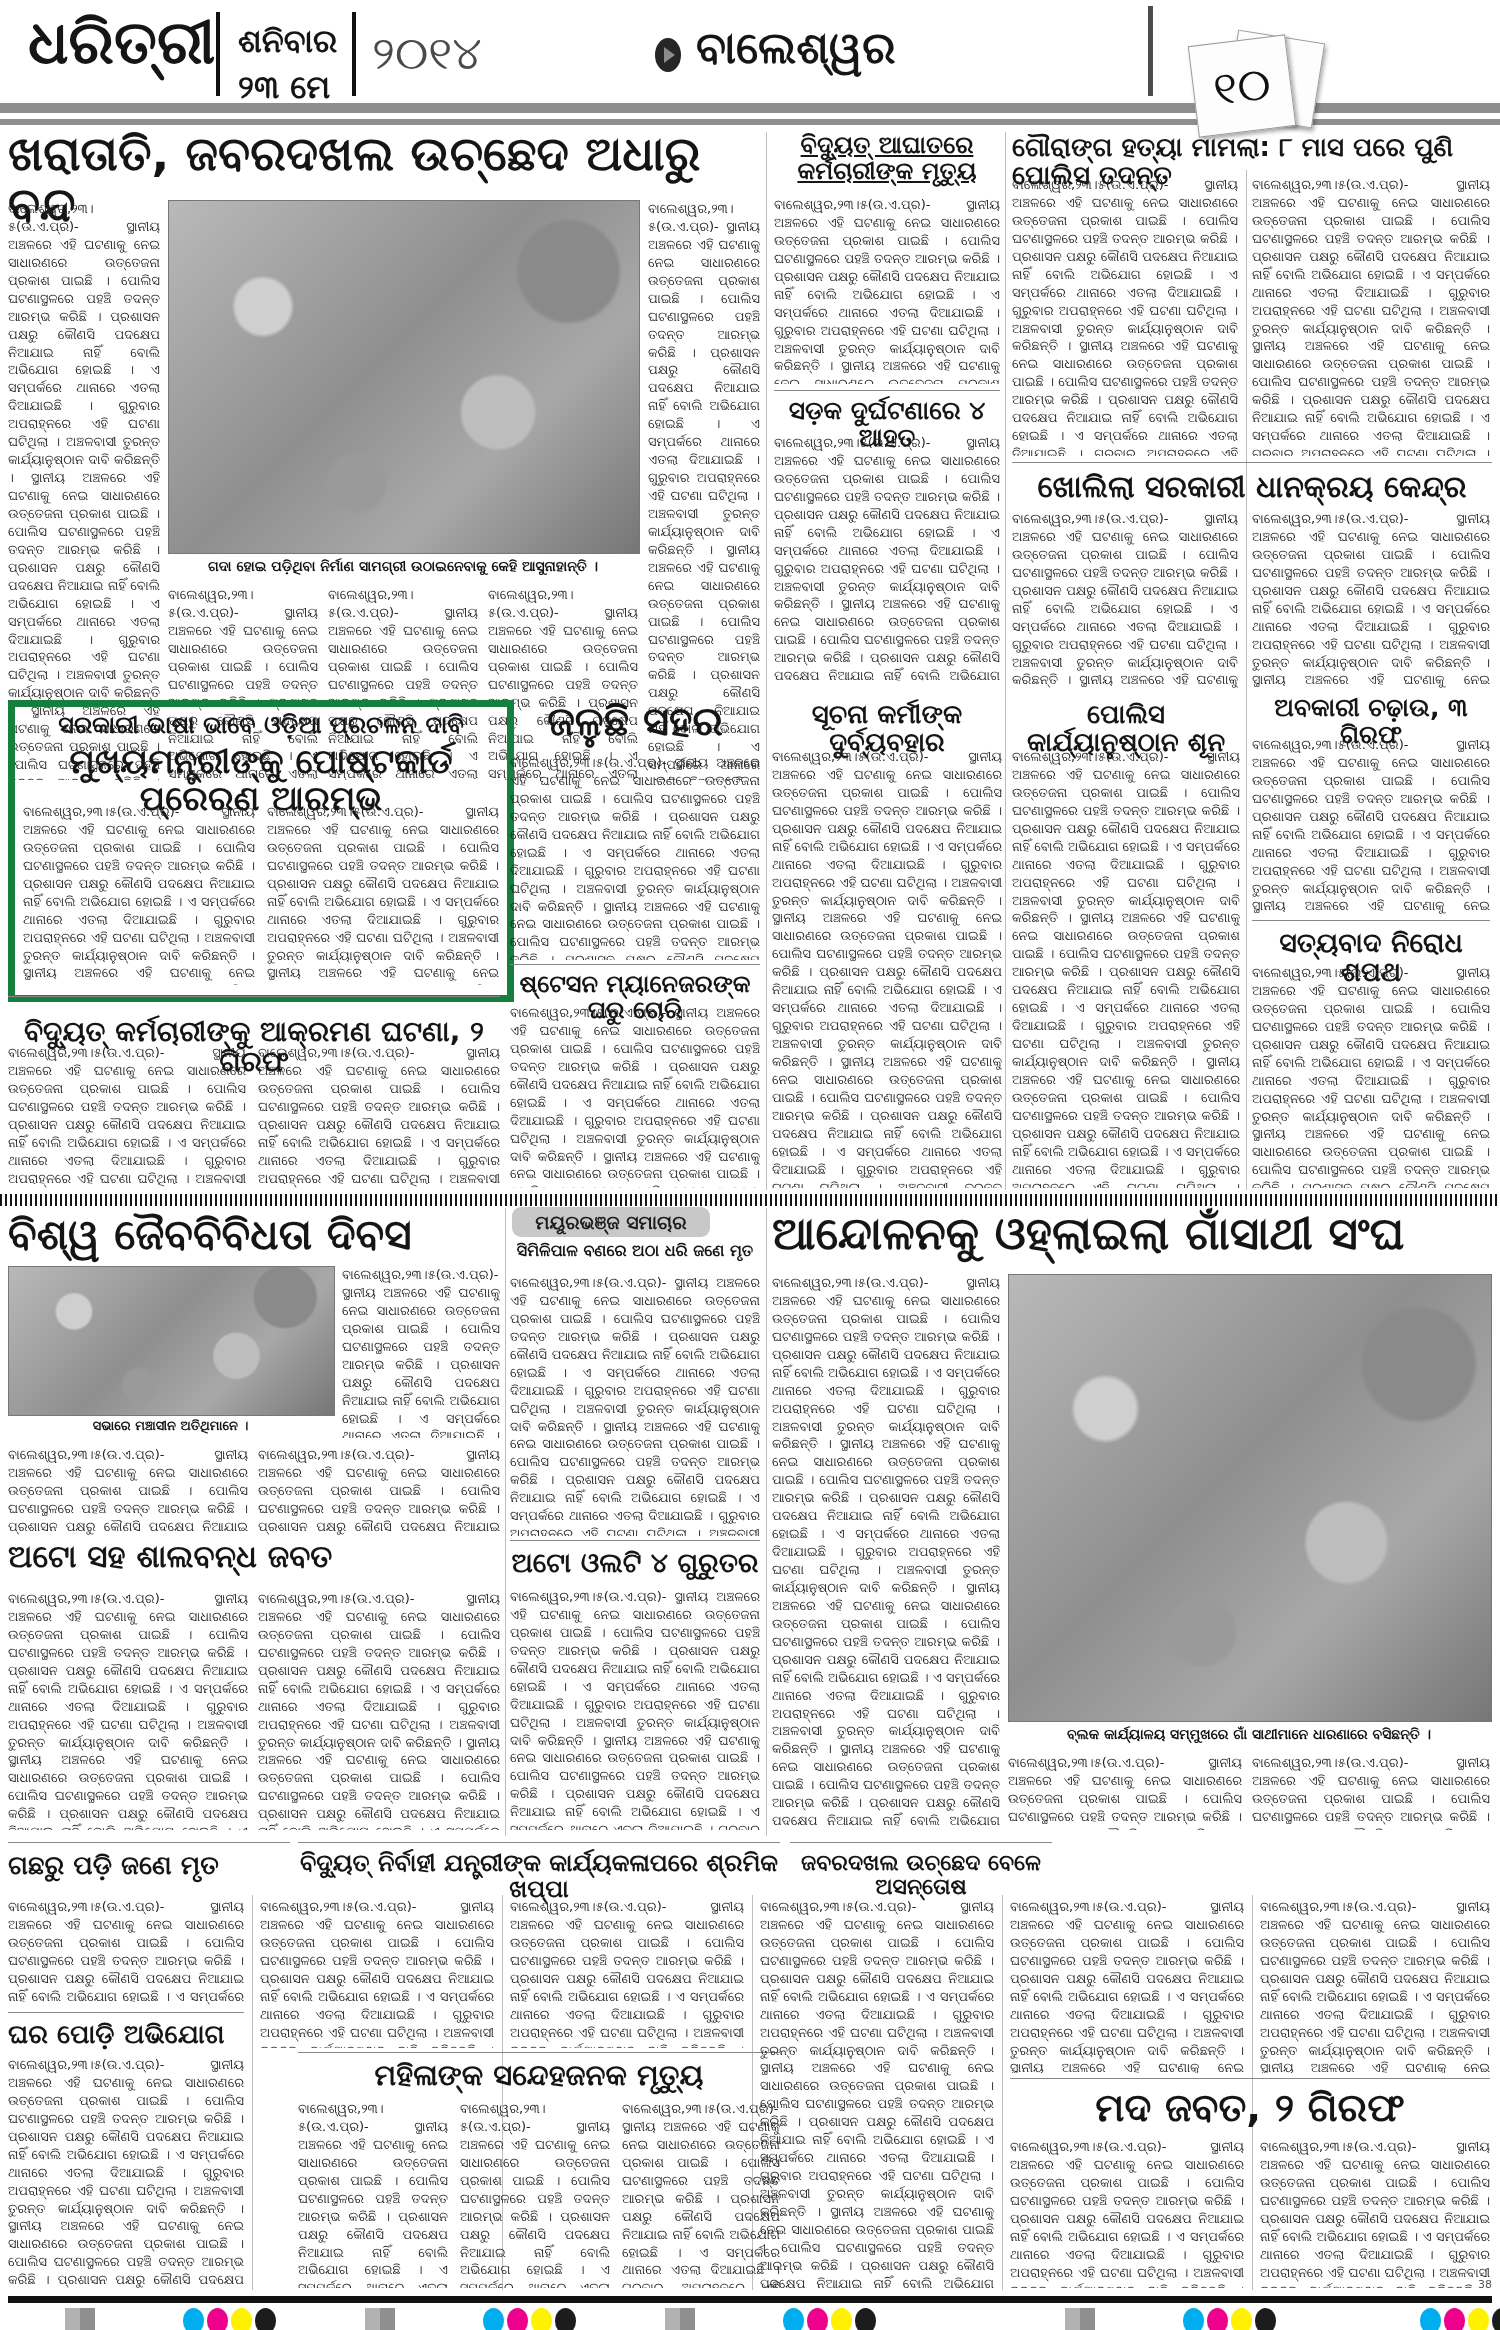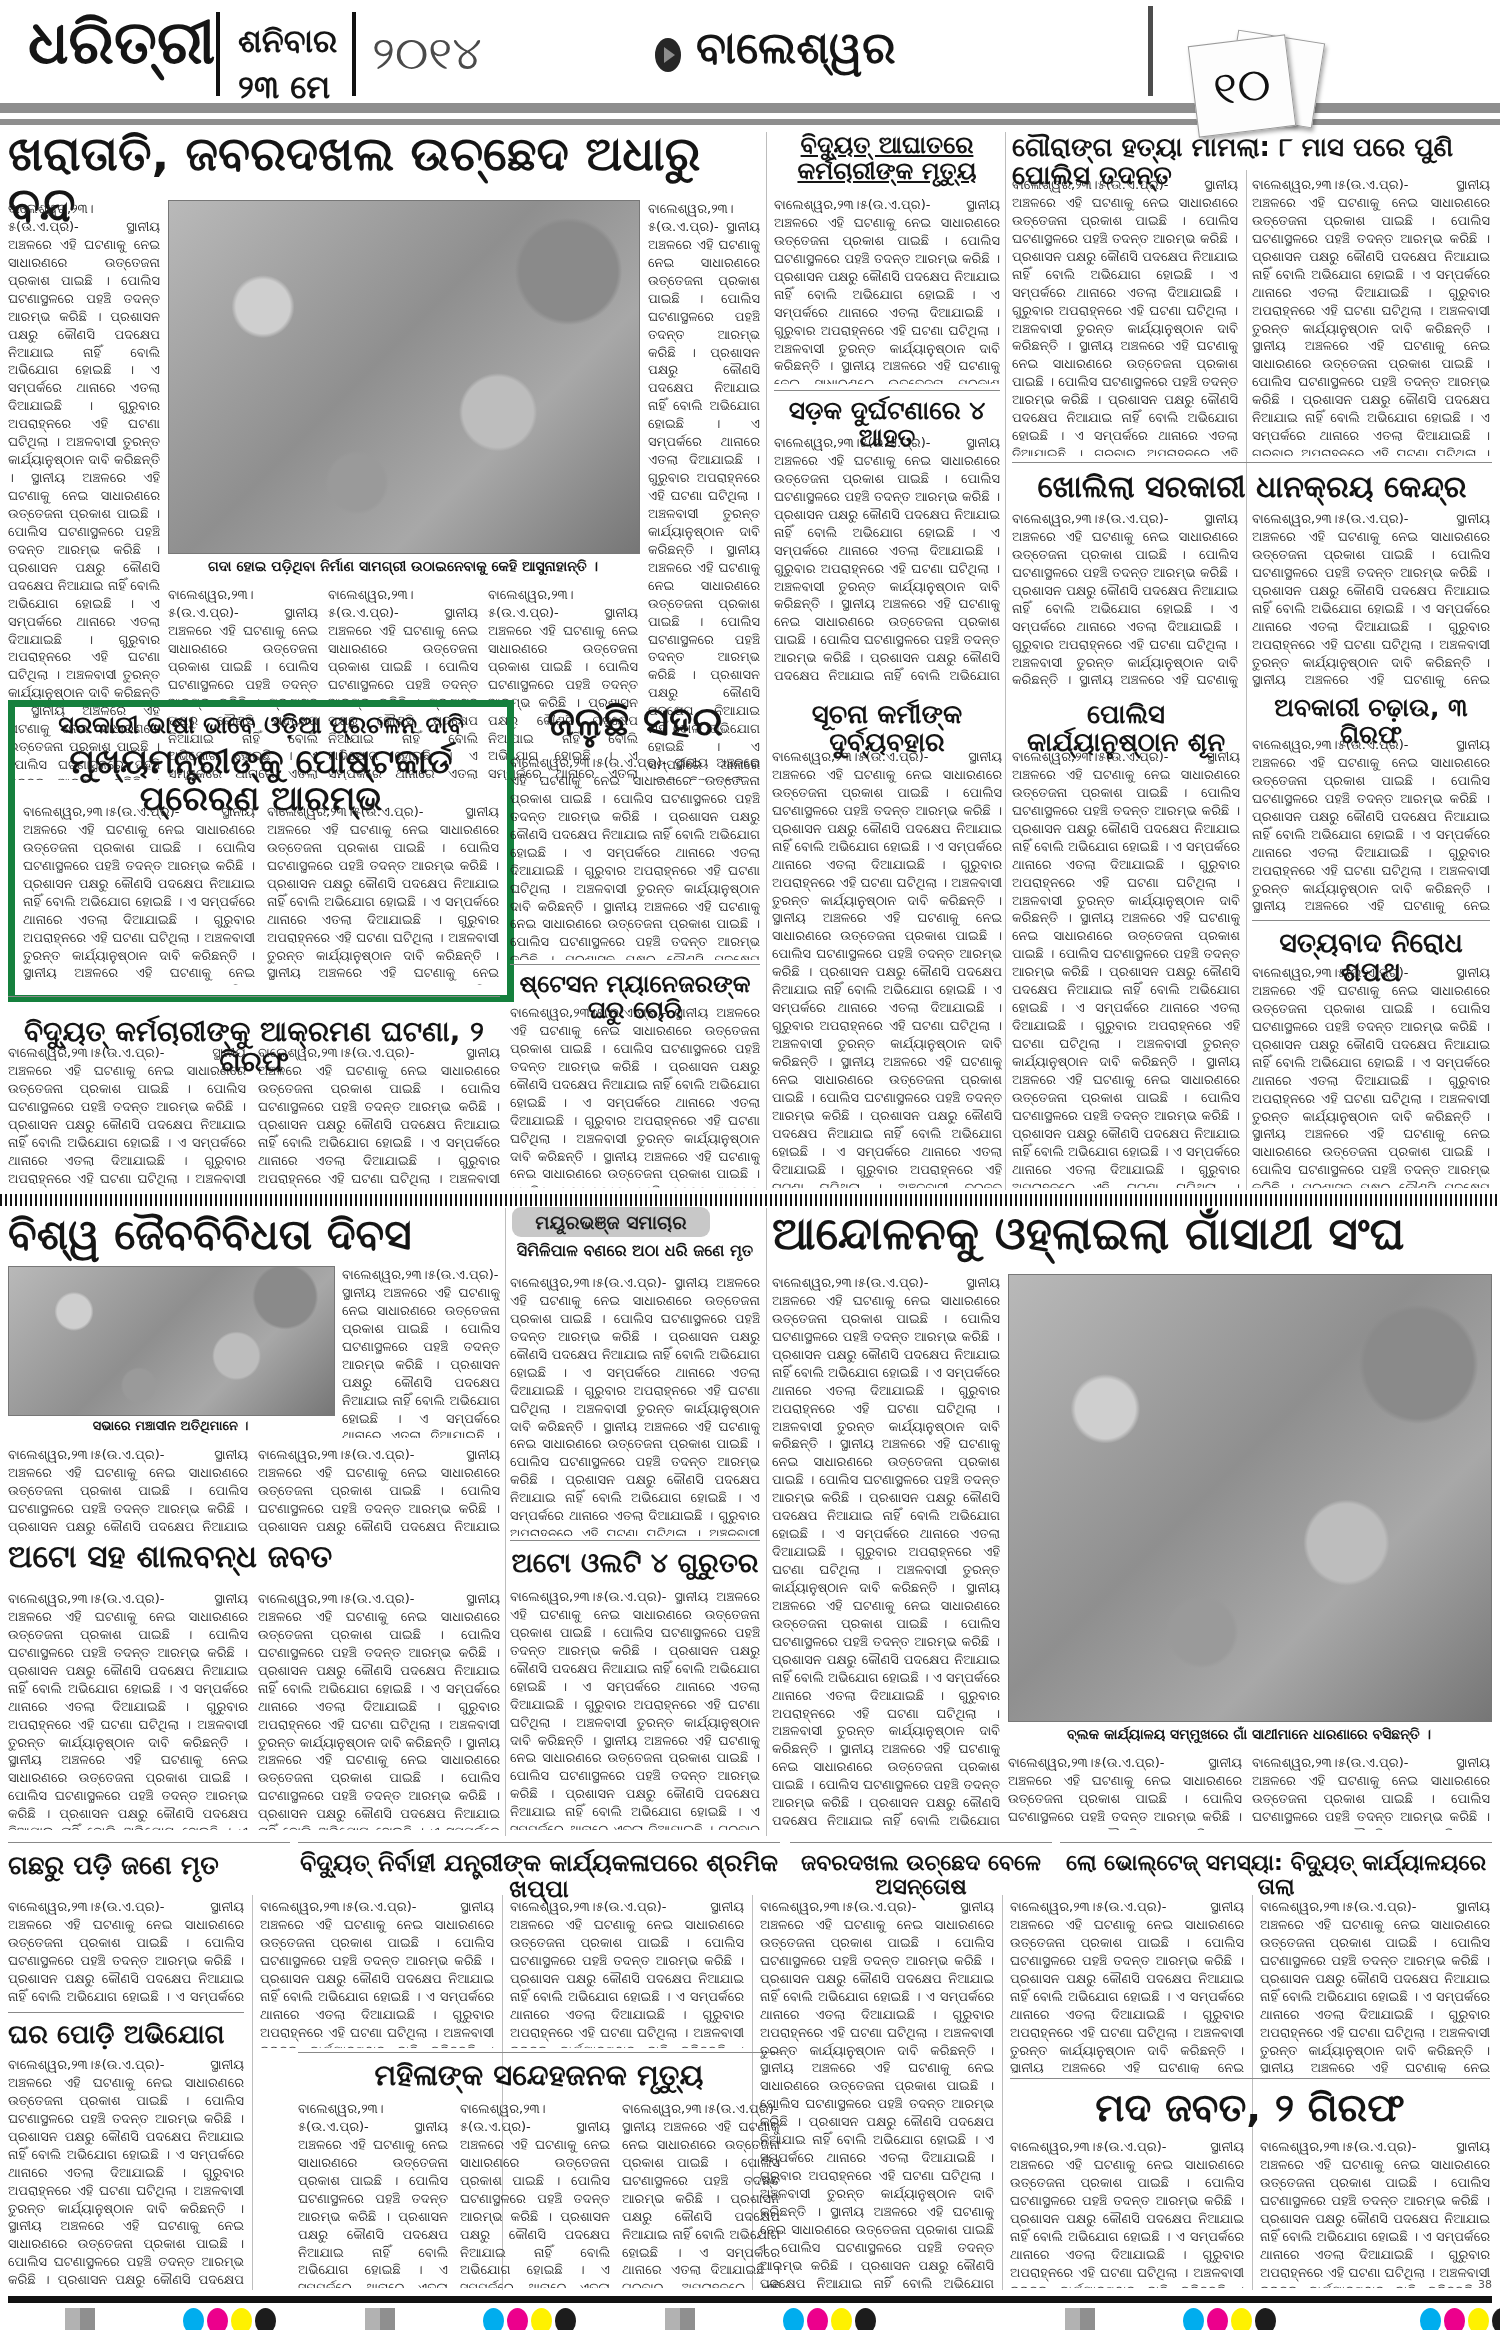--- a/index.html
+++ b/index.html
@@ -141,21 +141,20 @@
 
   <div class="abs vline" style="left:252px;top:1895px;height:395px;"></div>
   <div class="abs vline" style="left:502px;top:1895px;height:395px;"></div>
   <div class="abs vline" style="left:752px;top:1895px;height:395px;"></div>
   <div class="abs vline" style="left:1002px;top:1895px;height:395px;"></div>
   <div class="abs vline" style="left:1252px;top:1895px;height:395px;"></div>
 
   <div class="abs hl subrule" style="left:8px;top:1842px;width:282px;font-size:26px;padding-top:8px;">ଗଛରୁ ପଡ଼ି ଜଣେ ମୃତ</div>
   <div class="abs hl center subrule" style="left:298px;top:1842px;width:482px;font-size:24px;padding-top:8px;">ବିଦ୍ୟୁତ୍ ନିର୍ବାହୀ ଯନ୍ତ୍ରୀଙ୍କ କାର୍ଯ୍ୟକଳାପରେ ଶ୍ରମିକ ଖପ୍ପା</div>
   <div class="abs hl center subrule" style="left:790px;top:1842px;width:262px;font-size:22px;padding-top:8px;">ଜବରଦଖଲ ଉଚ୍ଛେଦ ବେଳେ ଅସନ୍ତୋଷ</div>
-  <div class="abs hl center subrule" style="left:1060px;top:1842px;width:432px;font-size:22px;padding-top:8px;">ଲୋ ଭୋଲ୍ଟେଜ୍ ସମସ୍ୟା: ବିଦ୍ୟୁତ୍ କାର୍ଯ୍ୟାଳୟରେ ତାଲା</div>
 
   <div class="abs body-col" style="left:8px;top:1898px;width:236px;height:110px;">ବାଲେଶ୍ୱର,୨୩।୫(ଉ.ଏ.ପ୍ର)- ସ୍ଥାନୀୟ ଅଞ୍ଚଳରେ ଏହି ଘଟଣାକୁ ନେଇ ସାଧାରଣରେ ଉତ୍ତେଜନା ପ୍ରକାଶ ପାଇଛି । ପୋଲିସ ଘଟଣାସ୍ଥଳରେ ପହଞ୍ଚି ତଦନ୍ତ ଆରମ୍ଭ କରିଛି । ପ୍ରଶାସନ ପକ୍ଷରୁ କୌଣସି ପଦକ୍ଷେପ ନିଆଯାଇ ନାହିଁ ବୋଲି ଅଭିଯୋଗ ହୋଇଛି । ଏ ସମ୍ପର୍କରେ ଥାନାରେ ଏତଲା ଦିଆଯାଇଛି । ଗୁରୁବାର ଅପରାହ୍ନରେ ଏହି ଘଟଣା ଘଟିଥିଲା । ଅଞ୍ଚଳବାସୀ ତୁରନ୍ତ କାର୍ଯ୍ୟାନୁଷ୍ଠାନ ଦାବି କରିଛନ୍ତି । ସ୍ଥାନୀୟ ଅଞ୍ଚଳରେ ଏହି ଘଟଣାକୁ ନେଇ ସାଧାରଣରେ ଉତ୍ତେଜନା ପ୍ରକାଶ ପାଇଛି । ପୋଲିସ ଘଟଣାସ୍ଥଳରେ ପହଞ୍ଚି ତଦନ୍ତ ଆରମ୍ଭ କରିଛି । ପ୍ରଶାସନ ପକ୍ଷରୁ କୌଣସି ପଦକ୍ଷେପ ନିଆଯାଇ ନାହିଁ ବୋଲି ଅଭିଯୋଗ ହୋଇଛି । ଏ ସମ୍ପର୍କରେ ଥାନାରେ ଏତଲା ଦିଆଯାଇଛି । ଗୁରୁବାର ଅପରାହ୍ନରେ ଏହି ଘଟଣା ଘଟିଥିଲା । ଅଞ୍ଚଳବାସୀ ତୁରନ୍ତ କାର୍ଯ୍ୟାନୁଷ୍ଠାନ ଦାବି କରିଛନ୍ତି । ସ୍ଥାନୀୟ ଅଞ୍ଚଳରେ ଏହି ଘଟଣାକୁ ନେଇ ସାଧାରଣରେ ଉତ୍ତେଜନା ପ୍ରକାଶ ପାଇଛି । ପୋଲିସ ଘଟଣାସ୍ଥଳରେ ପହଞ୍ଚି ତଦନ୍ତ ଆରମ୍ଭ କରିଛି । ପ୍ରଶାସନ ପକ୍ଷରୁ କୌଣସି ପଦକ୍ଷେପ ନିଆଯାଇ ନାହିଁ ବୋଲି ଅଭିଯୋଗ ହୋଇଛି । ଏ ସମ୍ପର୍କରେ ଥାନାରେ ଏତଲା ଦିଆଯାଇଛି । ଗୁରୁବାର ଅପରାହ୍ନରେ ଏହି ଘଟଣା ଘଟିଥିଲା । ଅଞ୍ଚଳବାସୀ ତୁରନ୍ତ କାର୍ଯ୍ୟାନୁଷ୍ଠାନ ଦାବି କରିଛନ୍ତି । ସ୍ଥାନୀୟ ଅଞ୍ଚଳରେ ଏହି ଘଟଣାକୁ ନେଇ ସାଧାରଣରେ ଉତ୍ତେଜନା ପ୍ରକାଶ ପାଇଛି । ପୋଲିସ ଘଟଣାସ୍ଥଳରେ ପହଞ୍ଚି ତଦନ୍ତ ଆରମ୍ଭ କରିଛି । ପ୍ରଶାସନ ପକ୍ଷରୁ କୌଣସି ପଦକ୍ଷେପ ନିଆଯାଇ ନାହିଁ ବୋଲି ଅଭିଯୋଗ ହୋଇଛି । ଏ ସମ୍ପର୍କରେ ଥାନାରେ ଏତଲା ଦିଆଯାଇଛି । ଗୁରୁବାର ଅପରାହ୍ନରେ ଏହି ଘଟଣା ଘଟିଥିଲା । ଅଞ୍ଚଳବାସୀ ତୁରନ୍ତ କାର୍ଯ୍ୟାନୁଷ୍ଠାନ ଦାବି କରିଛନ୍ତି ।</div>
   <div class="abs hl subrule" style="left:8px;top:2012px;width:236px;font-size:26px;padding-top:7px;">ଘର ପୋଡ଼ି ଅଭିଯୋଗ</div>
   <div class="abs body-col" style="left:8px;top:2056px;width:236px;height:232px;">ବାଲେଶ୍ୱର,୨୩।୫(ଉ.ଏ.ପ୍ର)- ସ୍ଥାନୀୟ ଅଞ୍ଚଳରେ ଏହି ଘଟଣାକୁ ନେଇ ସାଧାରଣରେ ଉତ୍ତେଜନା ପ୍ରକାଶ ପାଇଛି । ପୋଲିସ ଘଟଣାସ୍ଥଳରେ ପହଞ୍ଚି ତଦନ୍ତ ଆରମ୍ଭ କରିଛି । ପ୍ରଶାସନ ପକ୍ଷରୁ କୌଣସି ପଦକ୍ଷେପ ନିଆଯାଇ ନାହିଁ ବୋଲି ଅଭିଯୋଗ ହୋଇଛି । ଏ ସମ୍ପର୍କରେ ଥାନାରେ ଏତଲା ଦିଆଯାଇଛି । ଗୁରୁବାର ଅପରାହ୍ନରେ ଏହି ଘଟଣା ଘଟିଥିଲା । ଅଞ୍ଚଳବାସୀ ତୁରନ୍ତ କାର୍ଯ୍ୟାନୁଷ୍ଠାନ ଦାବି କରିଛନ୍ତି । ସ୍ଥାନୀୟ ଅଞ୍ଚଳରେ ଏହି ଘଟଣାକୁ ନେଇ ସାଧାରଣରେ ଉତ୍ତେଜନା ପ୍ରକାଶ ପାଇଛି । ପୋଲିସ ଘଟଣାସ୍ଥଳରେ ପହଞ୍ଚି ତଦନ୍ତ ଆରମ୍ଭ କରିଛି । ପ୍ରଶାସନ ପକ୍ଷରୁ କୌଣସି ପଦକ୍ଷେପ ନିଆଯାଇ ନାହିଁ ବୋଲି ଅଭିଯୋଗ ହୋଇଛି । ଏ ସମ୍ପର୍କରେ ଥାନାରେ ଏତଲା ଦିଆଯାଇଛି । ଗୁରୁବାର ଅପରାହ୍ନରେ ଏହି ଘଟଣା ଘଟିଥିଲା । ଅଞ୍ଚଳବାସୀ ତୁରନ୍ତ କାର୍ଯ୍ୟାନୁଷ୍ଠାନ ଦାବି କରିଛନ୍ତି । ସ୍ଥାନୀୟ ଅଞ୍ଚଳରେ ଏହି ଘଟଣାକୁ ନେଇ ସାଧାରଣରେ ଉତ୍ତେଜନା ପ୍ରକାଶ ପାଇଛି । ପୋଲିସ ଘଟଣାସ୍ଥଳରେ ପହଞ୍ଚି ତଦନ୍ତ ଆରମ୍ଭ କରିଛି । ପ୍ରଶାସନ ପକ୍ଷରୁ କୌଣସି ପଦକ୍ଷେପ ନିଆଯାଇ ନାହିଁ ବୋଲି ଅଭିଯୋଗ ହୋଇଛି । ଏ ସମ୍ପର୍କରେ ଥାନାରେ ଏତଲା ଦିଆଯାଇଛି । ଗୁରୁବାର ଅପରାହ୍ନରେ ଏହି ଘଟଣା ଘଟିଥିଲା । ଅଞ୍ଚଳବାସୀ ତୁରନ୍ତ କାର୍ଯ୍ୟାନୁଷ୍ଠାନ ଦାବି କରିଛନ୍ତି । ସ୍ଥାନୀୟ ଅଞ୍ଚଳରେ ଏହି ଘଟଣାକୁ ନେଇ ସାଧାରଣରେ ଉତ୍ତେଜନା ପ୍ରକାଶ ପାଇଛି । ପୋଲିସ ଘଟଣାସ୍ଥଳରେ ପହଞ୍ଚି ତଦନ୍ତ ଆରମ୍ଭ କରିଛି । ପ୍ରଶାସନ ପକ୍ଷରୁ କୌଣସି ପଦକ୍ଷେପ ନିଆଯାଇ ନାହିଁ ବୋଲି ଅଭିଯୋଗ ହୋଇଛି । ଏ ସମ୍ପର୍କରେ ଥାନାରେ ଏତଲା ଦିଆଯାଇଛି । ଗୁରୁବାର ଅପରାହ୍ନରେ ଏହି ଘଟଣା ଘଟିଥିଲା । ଅଞ୍ଚଳବାସୀ ତୁରନ୍ତ କାର୍ଯ୍ୟାନୁଷ୍ଠାନ ଦାବି କରିଛନ୍ତି ।</div>
 
   <div class="abs body-col" style="left:260px;top:1898px;width:234px;height:150px;">ବାଲେଶ୍ୱର,୨୩।୫(ଉ.ଏ.ପ୍ର)- ସ୍ଥାନୀୟ ଅଞ୍ଚଳରେ ଏହି ଘଟଣାକୁ ନେଇ ସାଧାରଣରେ ଉତ୍ତେଜନା ପ୍ରକାଶ ପାଇଛି । ପୋଲିସ ଘଟଣାସ୍ଥଳରେ ପହଞ୍ଚି ତଦନ୍ତ ଆରମ୍ଭ କରିଛି । ପ୍ରଶାସନ ପକ୍ଷରୁ କୌଣସି ପଦକ୍ଷେପ ନିଆଯାଇ ନାହିଁ ବୋଲି ଅଭିଯୋଗ ହୋଇଛି । ଏ ସମ୍ପର୍କରେ ଥାନାରେ ଏତଲା ଦିଆଯାଇଛି । ଗୁରୁବାର ଅପରାହ୍ନରେ ଏହି ଘଟଣା ଘଟିଥିଲା । ଅଞ୍ଚଳବାସୀ ତୁରନ୍ତ କାର୍ଯ୍ୟାନୁଷ୍ଠାନ ଦାବି କରିଛନ୍ତି । ସ୍ଥାନୀୟ ଅଞ୍ଚଳରେ ଏହି ଘଟଣାକୁ ନେଇ ସାଧାରଣରେ ଉତ୍ତେଜନା ପ୍ରକାଶ ପାଇଛି । ପୋଲିସ ଘଟଣାସ୍ଥଳରେ ପହଞ୍ଚି ତଦନ୍ତ ଆରମ୍ଭ କରିଛି । ପ୍ରଶାସନ ପକ୍ଷରୁ କୌଣସି ପଦକ୍ଷେପ ନିଆଯାଇ ନାହିଁ ବୋଲି ଅଭିଯୋଗ ହୋଇଛି । ଏ ସମ୍ପର୍କରେ ଥାନାରେ ଏତଲା ଦିଆଯାଇଛି । ଗୁରୁବାର ଅପରାହ୍ନରେ ଏହି ଘଟଣା ଘଟିଥିଲା । ଅଞ୍ଚଳବାସୀ ତୁରନ୍ତ କାର୍ଯ୍ୟାନୁଷ୍ଠାନ ଦାବି କରିଛନ୍ତି । ସ୍ଥାନୀୟ ଅଞ୍ଚଳରେ ଏହି ଘଟଣାକୁ ନେଇ ସାଧାରଣରେ ଉତ୍ତେଜନା ପ୍ରକାଶ ପାଇଛି । ପୋଲିସ ଘଟଣାସ୍ଥଳରେ ପହଞ୍ଚି ତଦନ୍ତ ଆରମ୍ଭ କରିଛି । ପ୍ରଶାସନ ପକ୍ଷରୁ କୌଣସି ପଦକ୍ଷେପ ନିଆଯାଇ ନାହିଁ ବୋଲି ଅଭିଯୋଗ ହୋଇଛି । ଏ ସମ୍ପର୍କରେ ଥାନାରେ ଏତଲା ଦିଆଯାଇଛି । ଗୁରୁବାର ଅପରାହ୍ନରେ ଏହି ଘଟଣା ଘଟିଥିଲା । ଅଞ୍ଚଳବାସୀ ତୁରନ୍ତ କାର୍ଯ୍ୟାନୁଷ୍ଠାନ ଦାବି କରିଛନ୍ତି । ସ୍ଥାନୀୟ ଅଞ୍ଚଳରେ ଏହି ଘଟଣାକୁ ନେଇ ସାଧାରଣରେ ଉତ୍ତେଜନା ପ୍ରକାଶ ପାଇଛି । ପୋଲିସ ଘଟଣାସ୍ଥଳରେ ପହଞ୍ଚି ତଦନ୍ତ ଆରମ୍ଭ କରିଛି । ପ୍ରଶାସନ ପକ୍ଷରୁ କୌଣସି ପଦକ୍ଷେପ ନିଆଯାଇ ନାହିଁ ବୋଲି ଅଭିଯୋଗ ହୋଇଛି । ଏ ସମ୍ପର୍କରେ ଥାନାରେ ଏତଲା ଦିଆଯାଇଛି । ଗୁରୁବାର ଅପରାହ୍ନରେ ଏହି ଘଟଣା ଘଟିଥିଲା । ଅଞ୍ଚଳବାସୀ ତୁରନ୍ତ କାର୍ଯ୍ୟାନୁଷ୍ଠାନ ଦାବି କରିଛନ୍ତି ।</div>
   <div class="abs body-col" style="left:510px;top:1898px;width:234px;height:150px;">ବାଲେଶ୍ୱର,୨୩।୫(ଉ.ଏ.ପ୍ର)- ସ୍ଥାନୀୟ ଅଞ୍ଚଳରେ ଏହି ଘଟଣାକୁ ନେଇ ସାଧାରଣରେ ଉତ୍ତେଜନା ପ୍ରକାଶ ପାଇଛି । ପୋଲିସ ଘଟଣାସ୍ଥଳରେ ପହଞ୍ଚି ତଦନ୍ତ ଆରମ୍ଭ କରିଛି । ପ୍ରଶାସନ ପକ୍ଷରୁ କୌଣସି ପଦକ୍ଷେପ ନିଆଯାଇ ନାହିଁ ବୋଲି ଅଭିଯୋଗ ହୋଇଛି । ଏ ସମ୍ପର୍କରେ ଥାନାରେ ଏତଲା ଦିଆଯାଇଛି । ଗୁରୁବାର ଅପରାହ୍ନରେ ଏହି ଘଟଣା ଘଟିଥିଲା । ଅଞ୍ଚଳବାସୀ ତୁରନ୍ତ କାର୍ଯ୍ୟାନୁଷ୍ଠାନ ଦାବି କରିଛନ୍ତି । ସ୍ଥାନୀୟ ଅଞ୍ଚଳରେ ଏହି ଘଟଣାକୁ ନେଇ ସାଧାରଣରେ ଉତ୍ତେଜନା ପ୍ରକାଶ ପାଇଛି । ପୋଲିସ ଘଟଣାସ୍ଥଳରେ ପହଞ୍ଚି ତଦନ୍ତ ଆରମ୍ଭ କରିଛି । ପ୍ରଶାସନ ପକ୍ଷରୁ କୌଣସି ପଦକ୍ଷେପ ନିଆଯାଇ ନାହିଁ ବୋଲି ଅଭିଯୋଗ ହୋଇଛି । ଏ ସମ୍ପର୍କରେ ଥାନାରେ ଏତଲା ଦିଆଯାଇଛି । ଗୁରୁବାର ଅପରାହ୍ନରେ ଏହି ଘଟଣା ଘଟିଥିଲା । ଅଞ୍ଚଳବାସୀ ତୁରନ୍ତ କାର୍ଯ୍ୟାନୁଷ୍ଠାନ ଦାବି କରିଛନ୍ତି । ସ୍ଥାନୀୟ ଅଞ୍ଚଳରେ ଏହି ଘଟଣାକୁ ନେଇ ସାଧାରଣରେ ଉତ୍ତେଜନା ପ୍ରକାଶ ପାଇଛି । ପୋଲିସ ଘଟଣାସ୍ଥଳରେ ପହଞ୍ଚି ତଦନ୍ତ ଆରମ୍ଭ କରିଛି । ପ୍ରଶାସନ ପକ୍ଷରୁ କୌଣସି ପଦକ୍ଷେପ ନିଆଯାଇ ନାହିଁ ବୋଲି ଅଭିଯୋଗ ହୋଇଛି । ଏ ସମ୍ପର୍କରେ ଥାନାରେ ଏତଲା ଦିଆଯାଇଛି । ଗୁରୁବାର ଅପରାହ୍ନରେ ଏହି ଘଟଣା ଘଟିଥିଲା । ଅଞ୍ଚଳବାସୀ ତୁରନ୍ତ କାର୍ଯ୍ୟାନୁଷ୍ଠାନ ଦାବି କରିଛନ୍ତି । ସ୍ଥାନୀୟ ଅଞ୍ଚଳରେ ଏହି ଘଟଣାକୁ ନେଇ ସାଧାରଣରେ ଉତ୍ତେଜନା ପ୍ରକାଶ ପାଇଛି । ପୋଲିସ ଘଟଣାସ୍ଥଳରେ ପହଞ୍ଚି ତଦନ୍ତ ଆରମ୍ଭ କରିଛି । ପ୍ରଶାସନ ପକ୍ଷରୁ କୌଣସି ପଦକ୍ଷେପ ନିଆଯାଇ ନାହିଁ ବୋଲି ଅଭିଯୋଗ ହୋଇଛି । ଏ ସମ୍ପର୍କରେ ଥାନାରେ ଏତଲା ଦିଆଯାଇଛି । ଗୁରୁବାର ଅପରାହ୍ନରେ ଏହି ଘଟଣା ଘଟିଥିଲା । ଅଞ୍ଚଳବାସୀ ତୁରନ୍ତ କାର୍ଯ୍ୟାନୁଷ୍ଠାନ ଦାବି କରିଛନ୍ତି ।</div>
   <div class="abs hl center subrule" style="left:298px;top:2052px;width:482px;font-size:29px;padding-top:7px;">ମହିଳାଙ୍କ ସନ୍ଦେହଜନକ ମୃତ୍ୟୁ</div>
   <div class="abs body-col" style="left:298px;top:2100px;width:150px;height:188px;">ବାଲେଶ୍ୱର,୨୩।୫(ଉ.ଏ.ପ୍ର)- ସ୍ଥାନୀୟ ଅଞ୍ଚଳରେ ଏହି ଘଟଣାକୁ ନେଇ ସାଧାରଣରେ ଉତ୍ତେଜନା ପ୍ରକାଶ ପାଇଛି । ପୋଲିସ ଘଟଣାସ୍ଥଳରେ ପହଞ୍ଚି ତଦନ୍ତ ଆରମ୍ଭ କରିଛି । ପ୍ରଶାସନ ପକ୍ଷରୁ କୌଣସି ପଦକ୍ଷେପ ନିଆଯାଇ ନାହିଁ ବୋଲି ଅଭିଯୋଗ ହୋଇଛି । ଏ ସମ୍ପର୍କରେ ଥାନାରେ ଏତଲା ଦିଆଯାଇଛି । ଗୁରୁବାର ଅପରାହ୍ନରେ ଏହି ଘଟଣା ଘଟିଥିଲା । ଅଞ୍ଚଳବାସୀ ତୁରନ୍ତ କାର୍ଯ୍ୟାନୁଷ୍ଠାନ ଦାବି କରିଛନ୍ତି । ସ୍ଥାନୀୟ ଅଞ୍ଚଳରେ ଏହି ଘଟଣାକୁ ନେଇ ସାଧାରଣରେ ଉତ୍ତେଜନା ପ୍ରକାଶ ପାଇଛି । ପୋଲିସ ଘଟଣାସ୍ଥଳରେ ପହଞ୍ଚି ତଦନ୍ତ ଆରମ୍ଭ କରିଛି । ପ୍ରଶାସନ ପକ୍ଷରୁ କୌଣସି ପଦକ୍ଷେପ ନିଆଯାଇ ନାହିଁ ବୋଲି ଅଭିଯୋଗ ହୋଇଛି । ଏ ସମ୍ପର୍କରେ ଥାନାରେ ଏତଲା ଦିଆଯାଇଛି । ଗୁରୁବାର ଅପରାହ୍ନରେ ଏହି ଘଟଣା ଘଟିଥିଲା । ଅଞ୍ଚଳବାସୀ ତୁରନ୍ତ କାର୍ଯ୍ୟାନୁଷ୍ଠାନ ଦାବି କରିଛନ୍ତି । ସ୍ଥାନୀୟ ଅଞ୍ଚଳରେ ଏହି ଘଟଣାକୁ ନେଇ ସାଧାରଣରେ ଉତ୍ତେଜନା ପ୍ରକାଶ ପାଇଛି । ପୋଲିସ ଘଟଣାସ୍ଥଳରେ ପହଞ୍ଚି ତଦନ୍ତ ଆରମ୍ଭ କରିଛି । ପ୍ରଶାସନ ପକ୍ଷରୁ କୌଣସି ପଦକ୍ଷେପ ନିଆଯାଇ ନାହିଁ ବୋଲି ଅଭିଯୋଗ ହୋଇଛି । ଏ ସମ୍ପର୍କରେ ଥାନାରେ ଏତଲା ଦିଆଯାଇଛି । ଗୁରୁବାର ଅପରାହ୍ନରେ ଏହି ଘଟଣା ଘଟିଥିଲା । ଅଞ୍ଚଳବାସୀ ତୁରନ୍ତ କାର୍ଯ୍ୟାନୁଷ୍ଠାନ ଦାବି କରିଛନ୍ତି । ସ୍ଥାନୀୟ ଅଞ୍ଚଳରେ ଏହି ଘଟଣାକୁ ନେଇ ସାଧାରଣରେ ଉତ୍ତେଜନା ପ୍ରକାଶ ପାଇଛି । ପୋଲିସ ଘଟଣାସ୍ଥଳରେ ପହଞ୍ଚି ତଦନ୍ତ ଆରମ୍ଭ କରିଛି । ପ୍ରଶାସନ ପକ୍ଷରୁ କୌଣସି ପଦକ୍ଷେପ ନିଆଯାଇ ନାହିଁ ବୋଲି ଅଭିଯୋଗ ହୋଇଛି । ଏ ସମ୍ପର୍କରେ ଥାନାରେ ଏତଲା ଦିଆଯାଇଛି । ଗୁରୁବାର ଅପରାହ୍ନରେ ଏହି ଘଟଣା ଘଟିଥିଲା । ଅଞ୍ଚଳବାସୀ ତୁରନ୍ତ କାର୍ଯ୍ୟାନୁଷ୍ଠାନ ଦାବି କରିଛନ୍ତି ।</div>
   <div class="abs body-col" style="left:460px;top:2100px;width:150px;height:188px;">ବାଲେଶ୍ୱର,୨୩।୫(ଉ.ଏ.ପ୍ର)- ସ୍ଥାନୀୟ ଅଞ୍ଚଳରେ ଏହି ଘଟଣାକୁ ନେଇ ସାଧାରଣରେ ଉତ୍ତେଜନା ପ୍ରକାଶ ପାଇଛି । ପୋଲିସ ଘଟଣାସ୍ଥଳରେ ପହଞ୍ଚି ତଦନ୍ତ ଆରମ୍ଭ କରିଛି । ପ୍ରଶାସନ ପକ୍ଷରୁ କୌଣସି ପଦକ୍ଷେପ ନିଆଯାଇ ନାହିଁ ବୋଲି ଅଭିଯୋଗ ହୋଇଛି । ଏ ସମ୍ପର୍କରେ ଥାନାରେ ଏତଲା ଦିଆଯାଇଛି । ଗୁରୁବାର ଅପରାହ୍ନରେ ଏହି ଘଟଣା ଘଟିଥିଲା । ଅଞ୍ଚଳବାସୀ ତୁରନ୍ତ କାର୍ଯ୍ୟାନୁଷ୍ଠାନ ଦାବି କରିଛନ୍ତି । ସ୍ଥାନୀୟ ଅଞ୍ଚଳରେ ଏହି ଘଟଣାକୁ ନେଇ ସାଧାରଣରେ ଉତ୍ତେଜନା ପ୍ରକାଶ ପାଇଛି । ପୋଲିସ ଘଟଣାସ୍ଥଳରେ ପହଞ୍ଚି ତଦନ୍ତ ଆରମ୍ଭ କରିଛି । ପ୍ରଶାସନ ପକ୍ଷରୁ କୌଣସି ପଦକ୍ଷେପ ନିଆଯାଇ ନାହିଁ ବୋଲି ଅଭିଯୋଗ ହୋଇଛି । ଏ ସମ୍ପର୍କରେ ଥାନାରେ ଏତଲା ଦିଆଯାଇଛି । ଗୁରୁବାର ଅପରାହ୍ନରେ ଏହି ଘଟଣା ଘଟିଥିଲା । ଅଞ୍ଚଳବାସୀ ତୁରନ୍ତ କାର୍ଯ୍ୟାନୁଷ୍ଠାନ ଦାବି କରିଛନ୍ତି । ସ୍ଥାନୀୟ ଅଞ୍ଚଳରେ ଏହି ଘଟଣାକୁ ନେଇ ସାଧାରଣରେ ଉତ୍ତେଜନା ପ୍ରକାଶ ପାଇଛି । ପୋଲିସ ଘଟଣାସ୍ଥଳରେ ପହଞ୍ଚି ତଦନ୍ତ ଆରମ୍ଭ କରିଛି । ପ୍ରଶାସନ ପକ୍ଷରୁ କୌଣସି ପଦକ୍ଷେପ ନିଆଯାଇ ନାହିଁ ବୋଲି ଅଭିଯୋଗ ହୋଇଛି । ଏ ସମ୍ପର୍କରେ ଥାନାରେ ଏତଲା ଦିଆଯାଇଛି । ଗୁରୁବାର ଅପରାହ୍ନରେ ଏହି ଘଟଣା ଘଟିଥିଲା । ଅଞ୍ଚଳବାସୀ ତୁରନ୍ତ କାର୍ଯ୍ୟାନୁଷ୍ଠାନ ଦାବି କରିଛନ୍ତି । ସ୍ଥାନୀୟ ଅଞ୍ଚଳରେ ଏହି ଘଟଣାକୁ ନେଇ ସାଧାରଣରେ ଉତ୍ତେଜନା ପ୍ରକାଶ ପାଇଛି । ପୋଲିସ ଘଟଣାସ୍ଥଳରେ ପହଞ୍ଚି ତଦନ୍ତ ଆରମ୍ଭ କରିଛି । ପ୍ରଶାସନ ପକ୍ଷରୁ କୌଣସି ପଦକ୍ଷେପ ନିଆଯାଇ ନାହିଁ ବୋଲି ଅଭିଯୋଗ ହୋଇଛି । ଏ ସମ୍ପର୍କରେ ଥାନାରେ ଏତଲା ଦିଆଯାଇଛି । ଗୁରୁବାର ଅପରାହ୍ନରେ ଏହି ଘଟଣା ଘଟିଥିଲା । ଅଞ୍ଚଳବାସୀ ତୁରନ୍ତ କାର୍ଯ୍ୟାନୁଷ୍ଠାନ ଦାବି କରିଛନ୍ତି ।</div>

